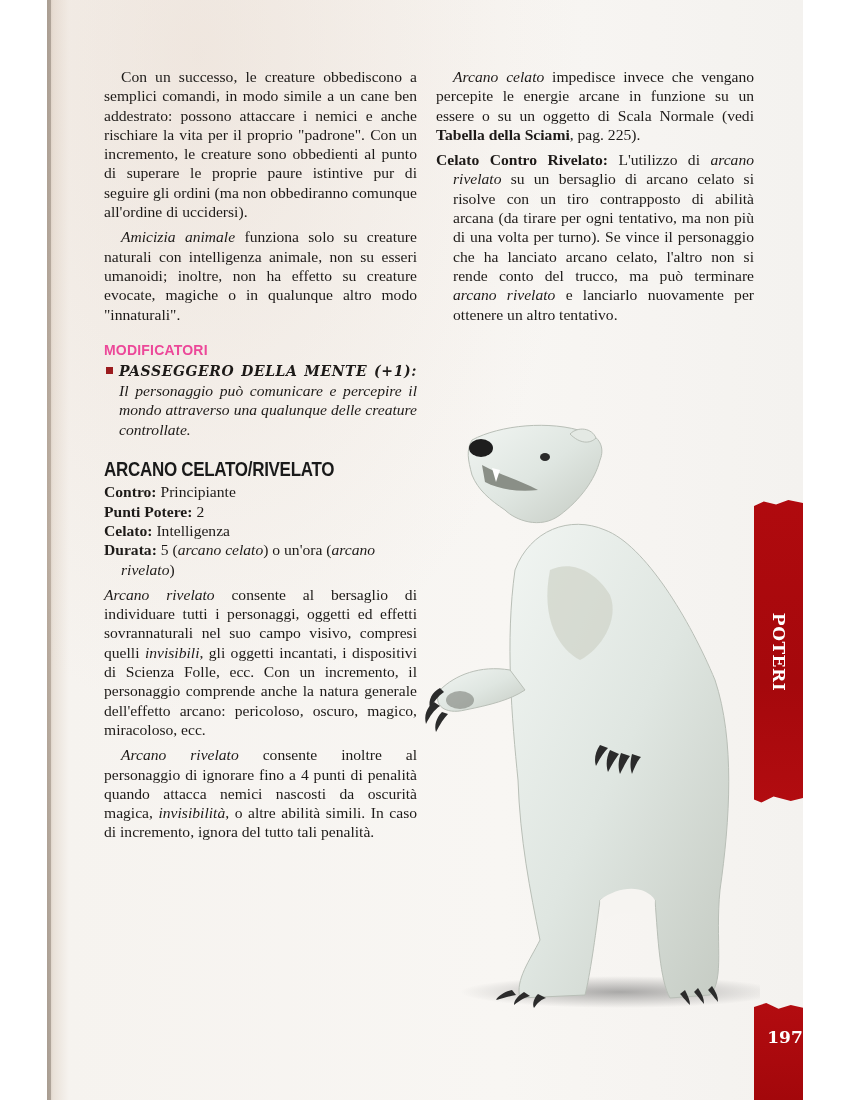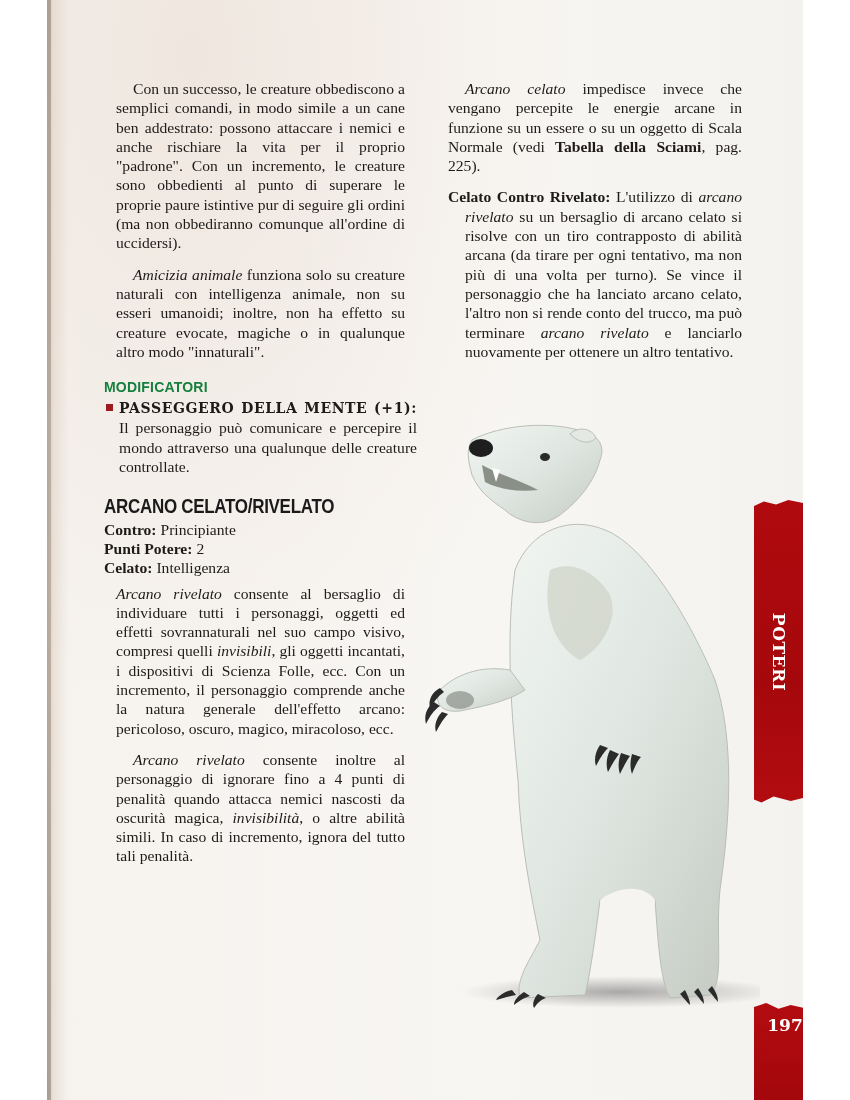--- a/index.html
+++ b/index.html
@@ -14,32 +14,32 @@
         linear-gradient(90deg, #cdbfb2 0px, #e9e1d8 6px, #f6f3ef 22px, #f8f6f3 60%, #f4f2ef 100%);
     }
     .page::after {
       content: ""; position: absolute; left: 0; top: 0; width: 4px; height: 100%;
       background: linear-gradient(180deg, #8f8479, #a8998b 50%, #8f8479);
       opacity: 0.6;
     }
     .col { position: absolute; font-size: 15.6px; line-height: 19.3px; }
     .col-left { left: 104px; top: 67px; width: 313px; }
     .col-right { left: 436px; top: 67px; width: 318px; }
-    p { margin: 12px; text-align: justify; }
+    p { margin: 0; text-align: justify; }
     p.indent { text-indent: 17px; }
     p + p, .gap { margin-top: 6px; }
     em { font-style: italic; }
     b { font-weight: bold; }
     .hanging { padding-left: 17px; text-indent: -17px; text-align: justify; margin-top: 6px; }
     .stat { padding-left: 17px; text-indent: -17px; text-align: left; }
     .mod-heading {
       font-family: "Liberation Sans", "DejaVu Sans", sans-serif; font-weight: bold;
-      color: #15803d; font-size: 14px; margin-top: 18px; line-height: 17px; letter-spacing: 0.2px;
+      color: #ec4899; font-size: 14px; margin-top: 18px; line-height: 17px; letter-spacing: 0.2px;
     }
-    .mod-item { position: relative; padding-left: 15px; margin-top: 2px; text-align: justify; }
+    .mod-item { position: relative; padding-left: 15px; margin-top: 2px; text-align: justify; font-style: italic; }
     .bullet {
       position: absolute; left: 2px; top: 6px; width: 7px; height: 7px; background: #9b1b1e;
     }
     .mod-title {
       font-family: "DejaVu Serif", serif; font-weight: bold; font-size: 14px; letter-spacing: 0.6px;
     }
     .section-title {
       font-family: "Liberation Sans", "DejaVu Sans", sans-serif; font-weight: bold;
       font-size: 17px; letter-spacing: -0.3px; margin-top: 20px; margin-bottom: 3px;
       transform: scaleY(1.15); transform-origin: left top; color: #1a1a1a;
@@ -58,21 +58,21 @@
       transform: translate(-50%, -50%) rotate(90deg);
       color: #ffffff; font-family: "DejaVu Serif", serif; font-weight: bold; font-size: 17px; letter-spacing: 0.5px;
       white-space: nowrap;
     }
     .page-tab {
       position: absolute; left: 754px; top: 1003px; width: 49px; height: 97px;
       background: linear-gradient(180deg, #b30c10, #a3070b);
       clip-path: polygon(0 4%, 25% 0%, 50% 6%, 75% 2%, 100% 5%, 100% 100%, 0 100%);
     }
     .page-number {
-      position: absolute; left: 0; right: 0; top: 12px; text-align: center;
+      position: absolute; left: 0; right: 0; top: 24px; text-align: center;
       color: #ffffff; font-family: "DejaVu Serif", serif; font-weight: bold; font-size: 17px; padding-left: 13px;
     }
   </style>
 </head>
 <body>
 
 <div class="page"></div>
 
 <div class="col col-left">
   <p class="indent">Con un successo, le creature obbediscono a semplici comandi, in modo simile a un cane ben addestrato: possono attaccare i nemici e anche rischiare la vita per il proprio "padrone". Con un incremento, le creature sono obbedienti al punto di superare le proprie paure istintive pur di seguire gli ordini (ma non obbediranno comunque all'ordine di uccidersi).</p>
@@ -82,20 +82,21 @@
   <div class="mod-item">
     <span class="bullet"></span>
     <span class="mod-title">PASSEGGERO DELLA MENTE (+1):</span><span> Il personaggio può comunicare e percepire il mondo attraverso una qualunque delle creature controllate.</span>
   </div>
 
   <div class="section-title">ARCANO CELATO/RIVELATO</div>
   <div class="stats">
     <div class="stat"><b>Contro:</b><span> Principiante</span></div>
     <div class="stat"><b>Punti Potere:</b><span> 2</span></div>
     <div class="stat"><b>Celato:</b><span> Intelligenza</span></div>
+    <div class="stat"><b>Durata:</b><span> 5 (</span><em>arcano celato</em><span>) o un'ora (</span><em>arcano rivelato</em><span>)</span></div>
   </div>
 
   <p class="after-stats"><em>Arcano rivelato</em><span> consente al bersaglio di individuare tutti i personaggi, oggetti ed effetti sovrannaturali nel suo campo visivo, compresi quelli </span><em>invisibili</em><span>, gli oggetti incantati, i dispositivi di Scienza Folle, ecc. Con un incremento, il personaggio comprende anche la natura generale dell'effetto arcano: pericoloso, oscuro, magico, miracoloso, ecc.</span></p>
   <p class="indent"><em>Arcano rivelato</em><span> consente inoltre al personaggio di ignorare fino a 4 punti di penalità quando attacca nemici nascosti da oscurità magica, </span><em>invisibilità</em><span>, o altre abilità simili. In caso di incremento, ignora del tutto tali penalità.</span></p>
 </div>
 
 <div class="col col-right">
   <p class="indent"><em>Arcano celato</em><span> impedisce invece che vengano percepite le energie arcane in funzione su un essere o su un oggetto di Scala Normale (vedi </span><b>Tabella della Sciami</b><span>, pag. 225).</span></p>
   <p class="hanging"><b>Celato Contro Rivelato:</b><span> L'utilizzo di </span><em>arcano rivelato</em><span> su un bersaglio di arcano celato si risolve con un tiro contrapposto di abilità arcana (da tirare per ogni tentativo, ma non più di una volta per turno). Se vince il personaggio che ha lanciato arcano celato, l'altro non si rende conto del trucco, ma può terminare </span><em>arcano rivelato</em><span> e lanciarlo nuovamente per ottenere un altro tentativo.</span></p>
 </div>

